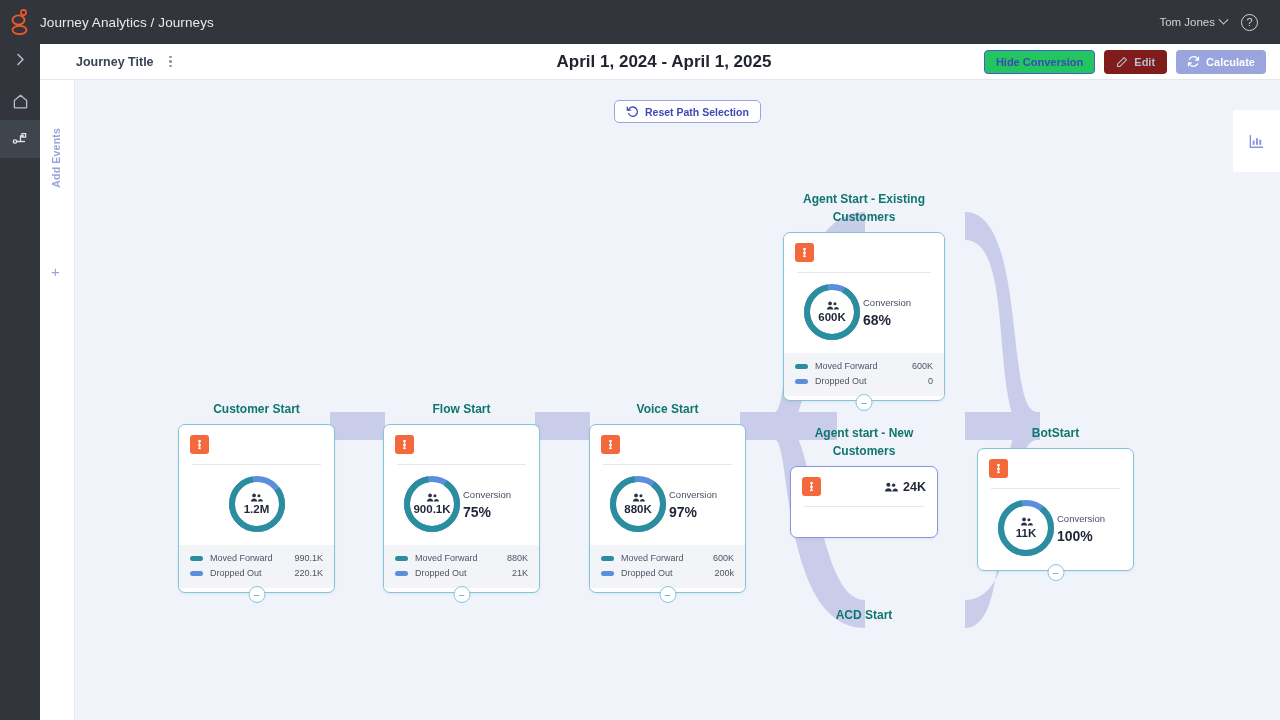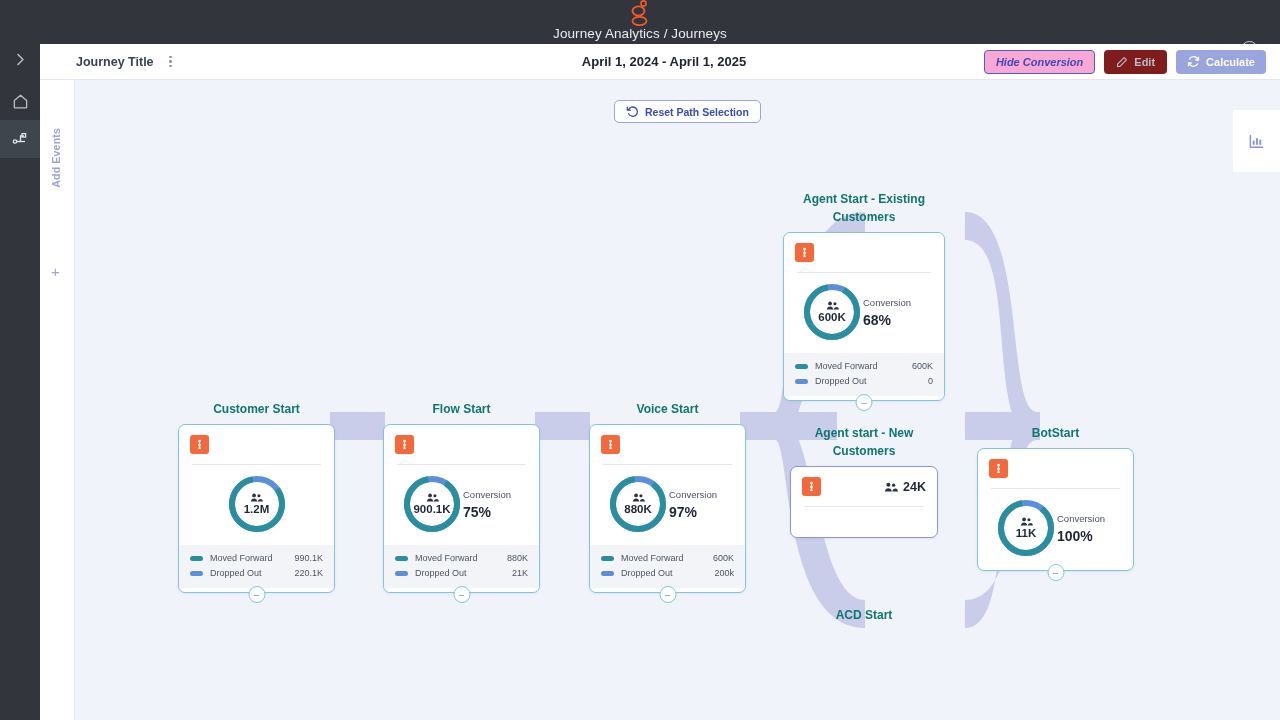--- a/index.html
+++ b/index.html
@@ -4,21 +4,21 @@
 <style>
   * { box-sizing: border-box; margin: 0; padding: 0; }
   html, body {
     width: 1280px; height: 720px;
     font-family: "Liberation Sans", sans-serif;
     background: #f4f5fa; overflow: hidden;
   }
   
   .topbar {
     position: absolute; left: 0; top: 0; width: 1280px; height: 44px;
-    background: #32363c; display: flex; align-items: center; flex-direction: column;
+    background: #32363c; display: flex; align-items: center;
   }
   .brand-logo { width: 40px; height: 44px; display: flex; align-items: center; justify-content: center; }
   .brand-title { color: #e8eaee; font-size: 13.5px; letter-spacing: .1px; }
   .topbar-right { margin-left: auto; display: flex; align-items: center; gap: 14px; padding-right: 22px; }
   .user-name { color: #cfd3d9; font-size: 11.5px; display: flex; align-items: center; gap: 5px; }
   .chev { display: inline-block; width: 7px; height: 7px; border-right: 1.4px solid #cfd3d9; border-bottom: 1.4px solid #cfd3d9; transform: rotate(45deg) translate(-2px,-2px); }
   .help-icon { width: 17px; height: 17px; border: 1.4px solid #cfd3d9; border-radius: 50%; color: #cfd3d9; font-size: 11px; display: flex; align-items: center; justify-content: center; }
 
   
   .rail {
@@ -31,24 +31,24 @@
 
   
   .jheader {
     position: absolute; left: 40px; top: 44px; width: 1240px; height: 36px;
     background: #ffffff; border-bottom: 1px solid #e4e7ef;
     display: flex; align-items: center; padding: 0 14px;
   }
   .jtitle { font-size: 12.5px; font-weight: bold; color: #3a4256; margin-left: 22px; }
   .kebab { margin-left: 12px; color: #8f96ab; font-size: 13px; letter-spacing: 0; line-height: 6px; width: 10px; text-align: center; }
   .kebab span { display: block; width: 2.5px; height: 2.5px; border-radius: 50%; background: #8f96ab; margin: 2px auto; }
-  .daterange { position: absolute; left: 8px; right: 0; text-align: center; font-size: 13px; font-weight: bold; color: #20252f; pointer-events: none; }
+  .daterange { position: absolute; left: 8px; right: 0; text-align: center; font-size: 17px; font-weight: bold; color: #20252f; pointer-events: none; }
   .jactions { margin-left: auto; display: flex; align-items: center; gap: 9px; z-index: 2; }
   .btn { font-size: 11px; font-weight: bold; border-radius: 4px; height: 24px; display: flex; align-items: center; gap: 6px; padding: 0 11px; cursor: pointer; }
-  .btn-outline { border: 1.3px solid #4c5bd4; color: #3c49b8; background: #f9a8d4; font-style: italic; }
+  .btn-outline { border: 1.3px solid #4c5bd4; color: #3c49b8; background: #22c55e; }
   .btn-ghost { color: #b9bdd0; background: #7f1d1d; border: 1px solid transparent; }
   .btn-primary { background: #9aa4dd; color: #fff; }
 
   
   .canvas {
     position: absolute; left: 40px; top: 80px; width: 1240px; height: 640px;
     background: #f1f3fa;
   }
   .addevents {
     position: absolute; left: 0; top: 0; width: 35px; height: 640px;

